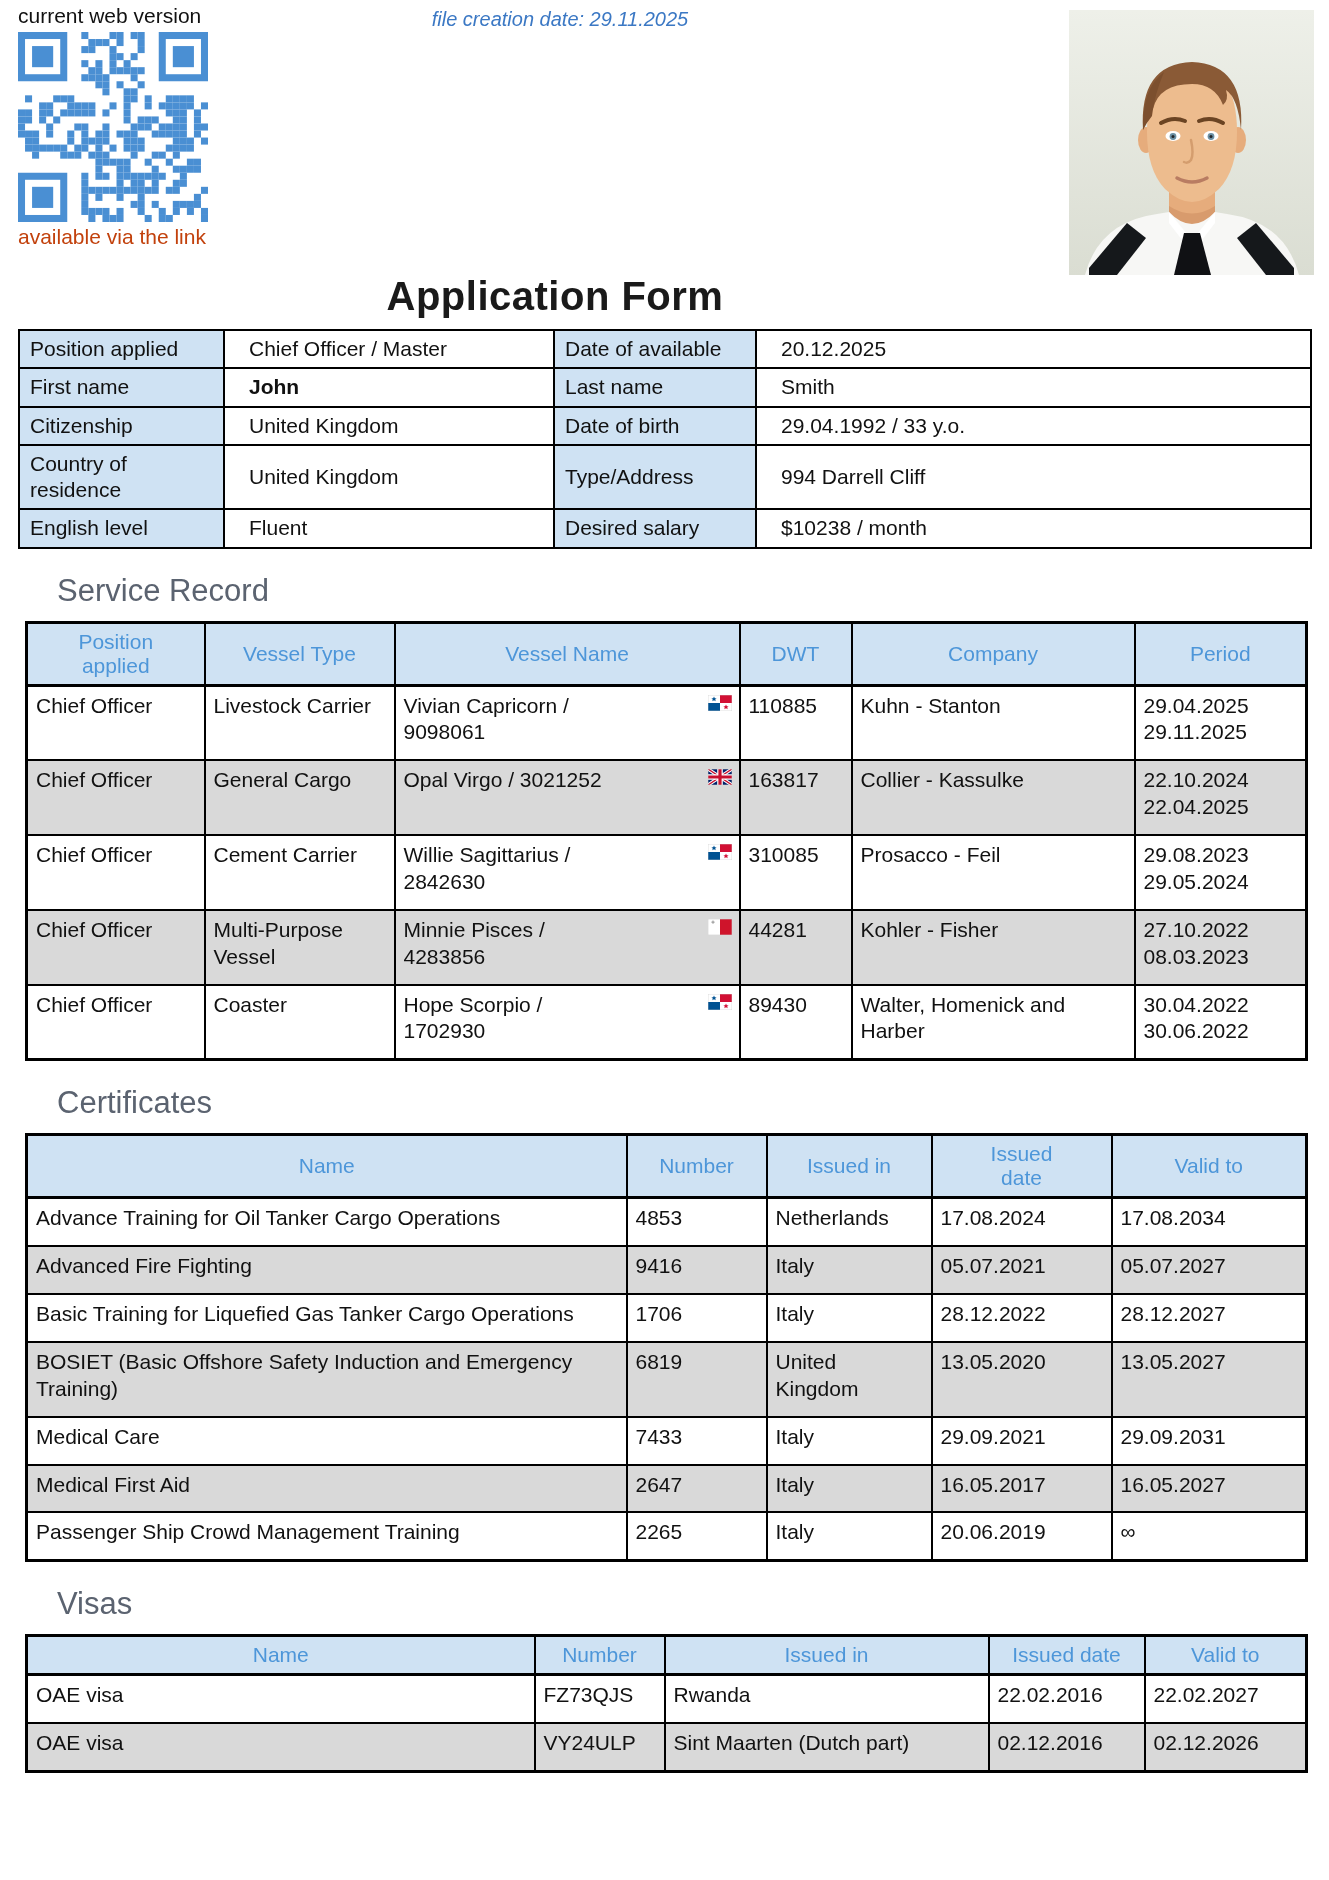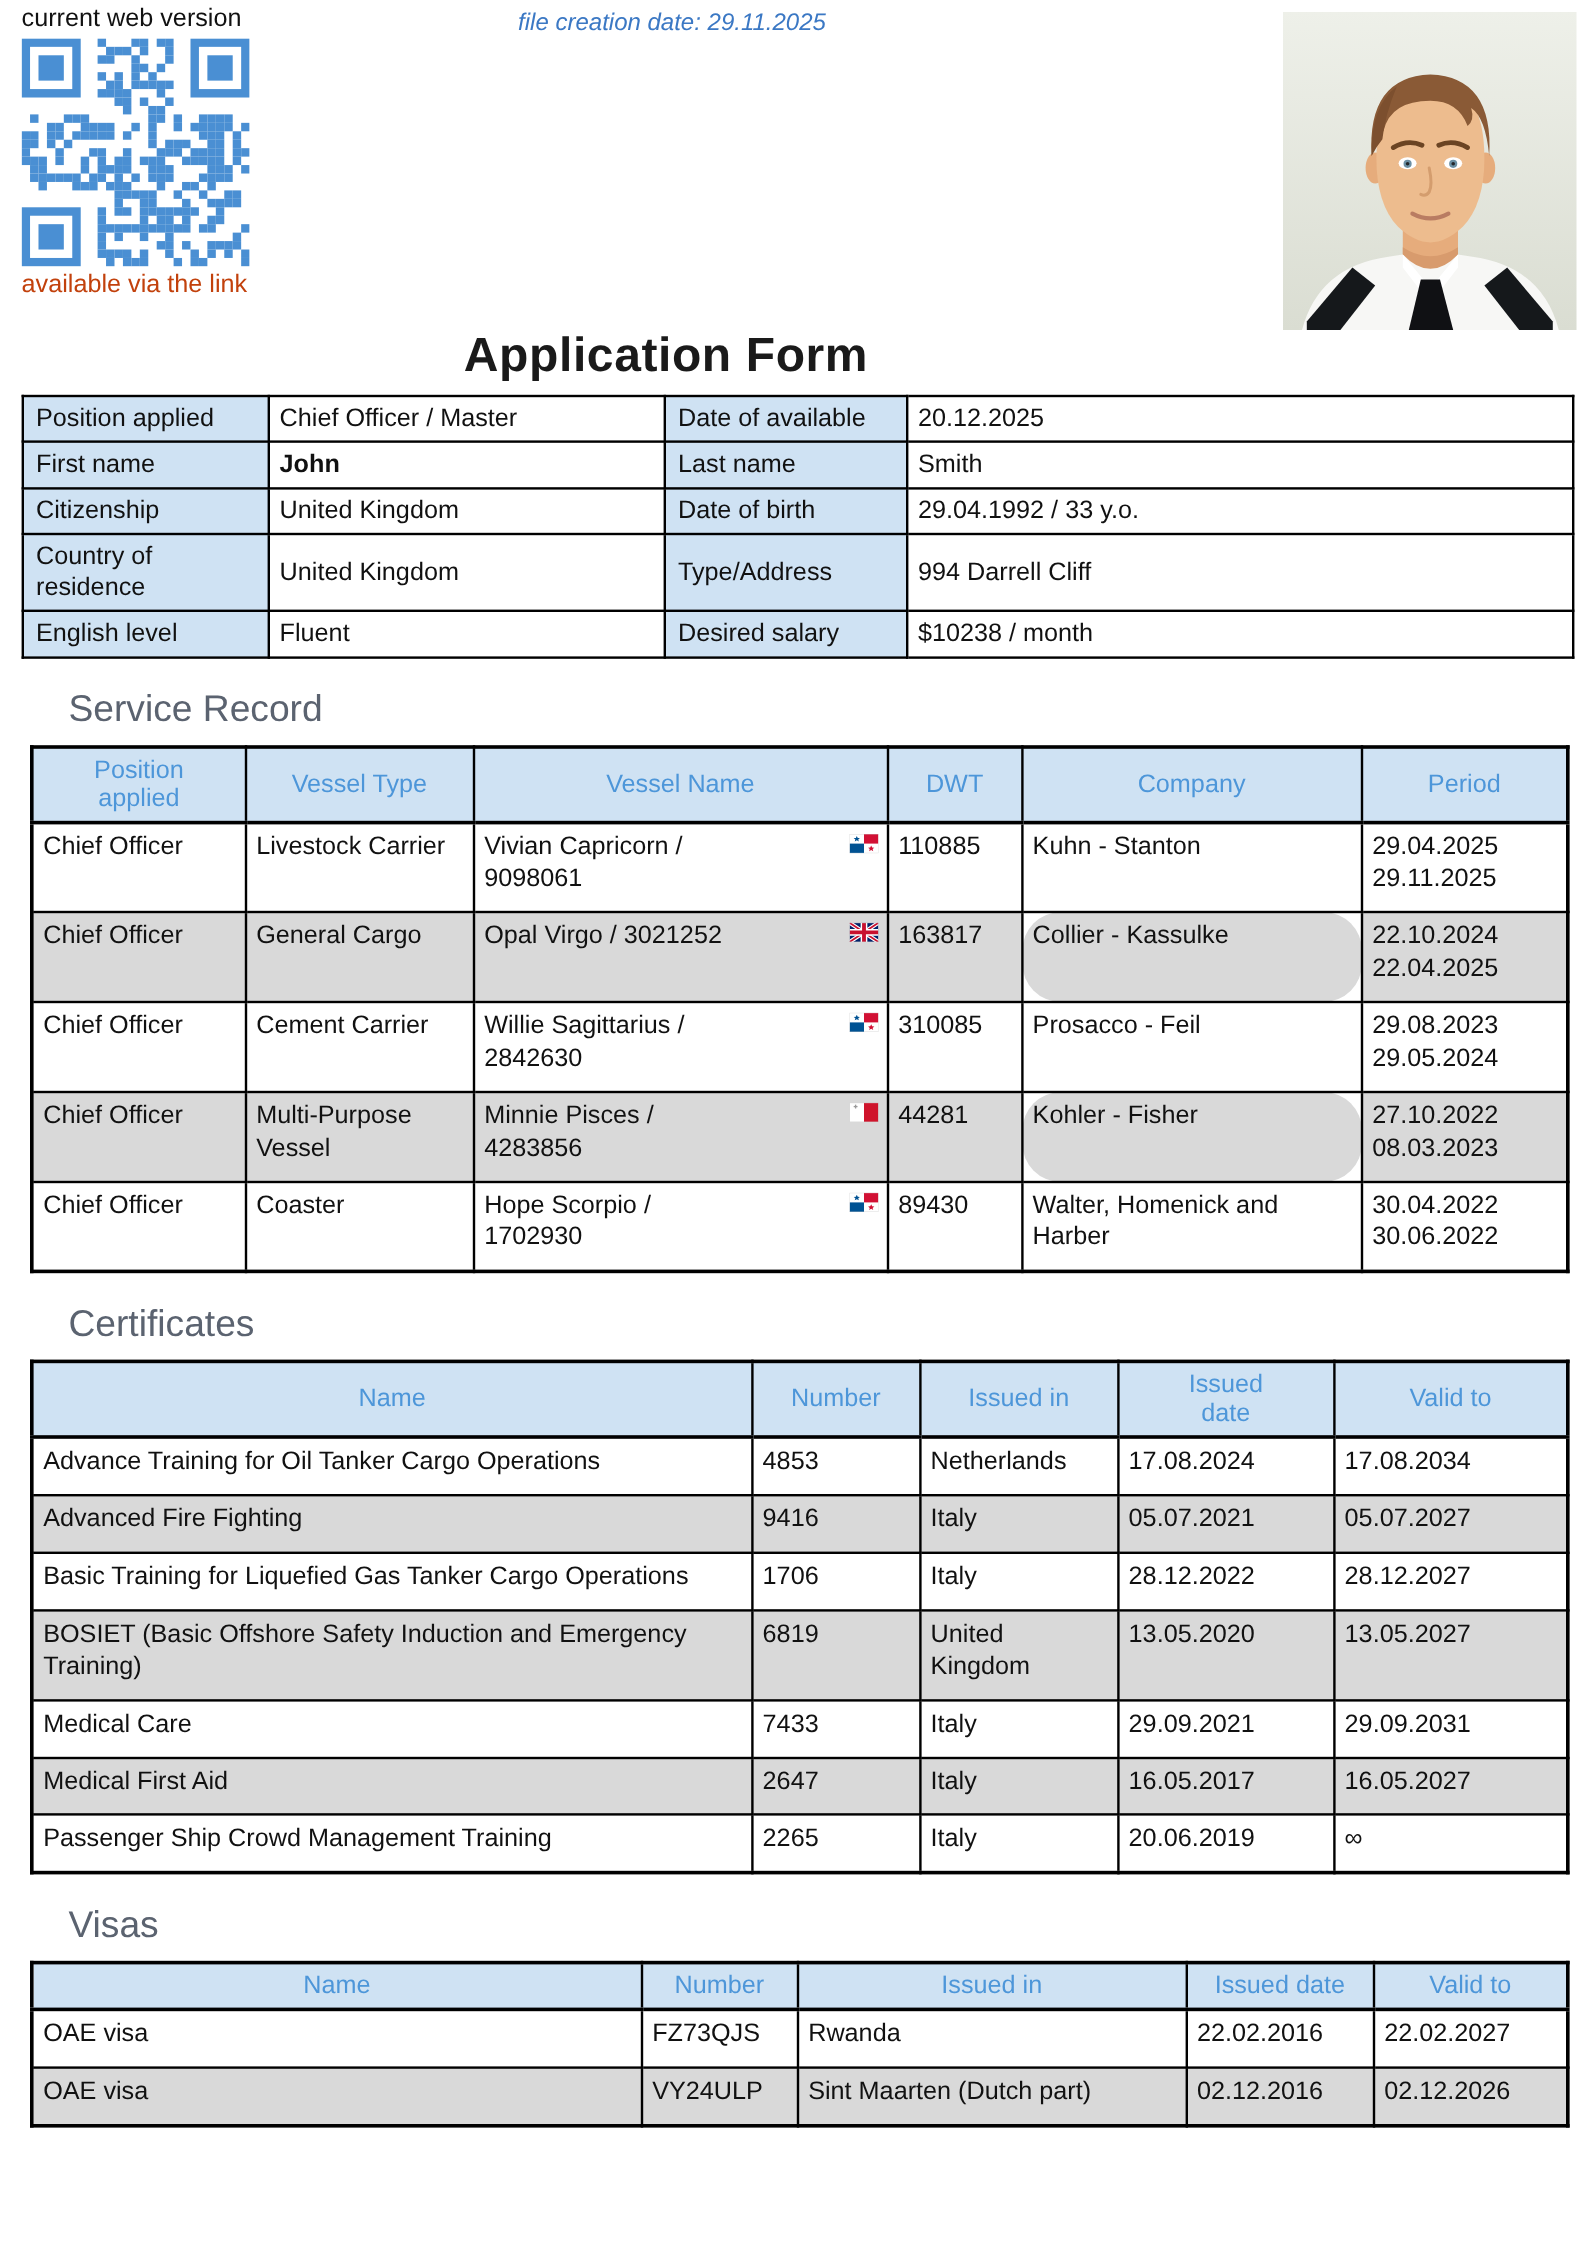--- a/index.html
+++ b/index.html
@@ -41,34 +41,34 @@
   .doc-table{border:3px solid var(--border-black);}
   .doc-table th{
     background:var(--header-bg);color:var(--accent-blue);font-weight:400;
     font-size:21px;text-align:center;vertical-align:middle;padding:6px 4px;
     border-bottom:3px solid var(--border-black);
   }
   .doc-table td{font-size:21px;padding:6px 8px 13px 8px;line-height:1.28;}
   .row-alt{background:var(--alt-row-bg);}
   
   .personal-table{margin:0 0 0 18px;width:1292px;border:2px solid var(--border-black);}
-  .personal-table td{font-size:21px;line-height:1.25;padding:5px 8px;vertical-align:middle;}
+  .personal-table td{font-size:21px;line-height:1.25;padding:5px 24px;vertical-align:middle;}
   .personal-table td.lbl{background:var(--header-bg);padding:5px 30px 5px 10px;}
   .personal-table td.bold{font-weight:700;}
   .col-p1{width:205px;}.col-p2{width:330px;}.col-p3{width:202px;}.col-p4{width:555px;}
   
   .section-heading{
     font-size:31px;font-weight:400;color:var(--section-heading);
     margin:24px 0 12px 57px;
   }
   
   .service-table{margin-left:25px;width:1280px;}
   .col-s1{width:178px;}.col-s2{width:190px;}.col-s3{width:345px;}
   .col-s4{width:112px;}.col-s5{width:283px;}.col-s6{width:172px;}
-  .service-table td.company{padding-right:16px;border-radius:32px;}
+  .service-table td.company{padding-right:16px;}
   .hdr-narrow{display:inline-block;max-width:92px;}
   .vessel-cell{position:relative;}
   .vname{display:inline-block;max-width:207px;}
   .flag{position:absolute;top:8px;right:7px;width:24px;height:16px;line-height:0;}
   .flag svg{display:block;}
   .period div{white-space:nowrap;}
   
   .cert-table{margin-left:25px;width:1280px;}
   .col-c1{width:600px;}.col-c2{width:140px;}.col-c3{width:165px;}
   .col-c4{width:180px;}.col-c5{width:195px;}

